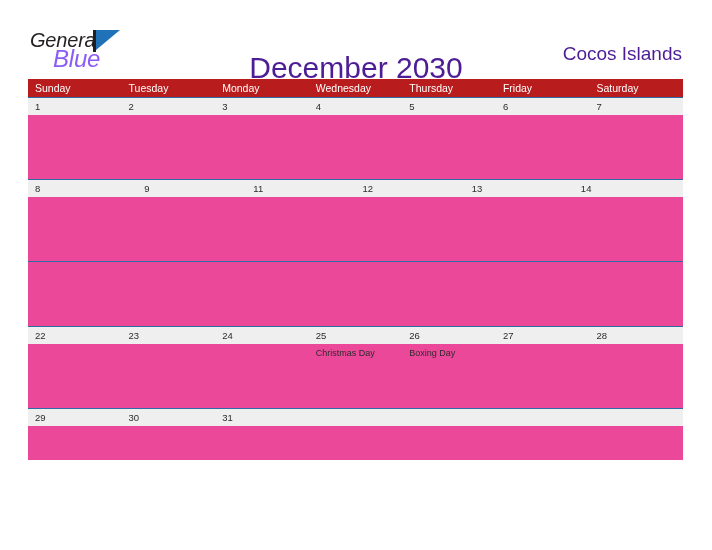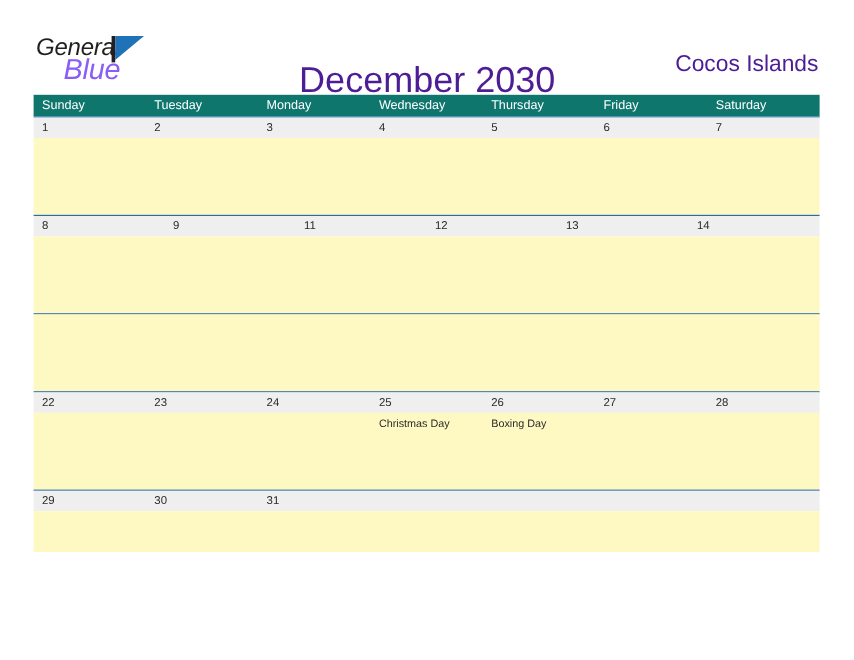--- a/index.html
+++ b/index.html
@@ -104,21 +104,21 @@
     position: absolute;
     left: 28px;
     top: 79px;
     width: 655px;
   }
 
   .weekday-row {
     display: flex;
     width: 655px;
     height: 18px;
-    background: #0f766e;
+    background: #b91c1c;
   }
   .weekday-cell {
     flex: 1 1 0;
     font-size: 10.5px;
     color: #ffffff;
     line-height: 18px;
     padding-left: 7px;
     box-sizing: border-box;
     white-space: nowrap;
     overflow: hidden;
@@ -135,21 +135,21 @@
   }
   .week-band {
     display: flex;
     width: 655px;
     height: 17px;
     background: #efefef;
   }
   .week-body {
     display: flex;
     width: 655px;
-    background: #fef9c3;
+    background: #ec4899;
   }
 
   .daynum {
     flex: 1 1 0;
     font-size: 9.5px;
     color: #2b2b2b;
     line-height: 17px;
     padding-left: 7px;
     box-sizing: border-box;
   }

